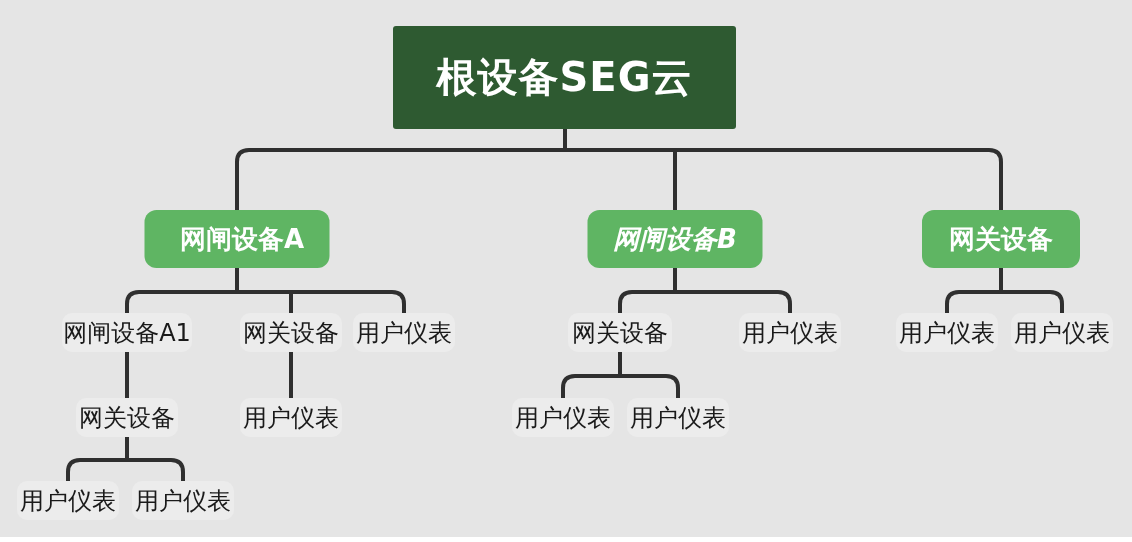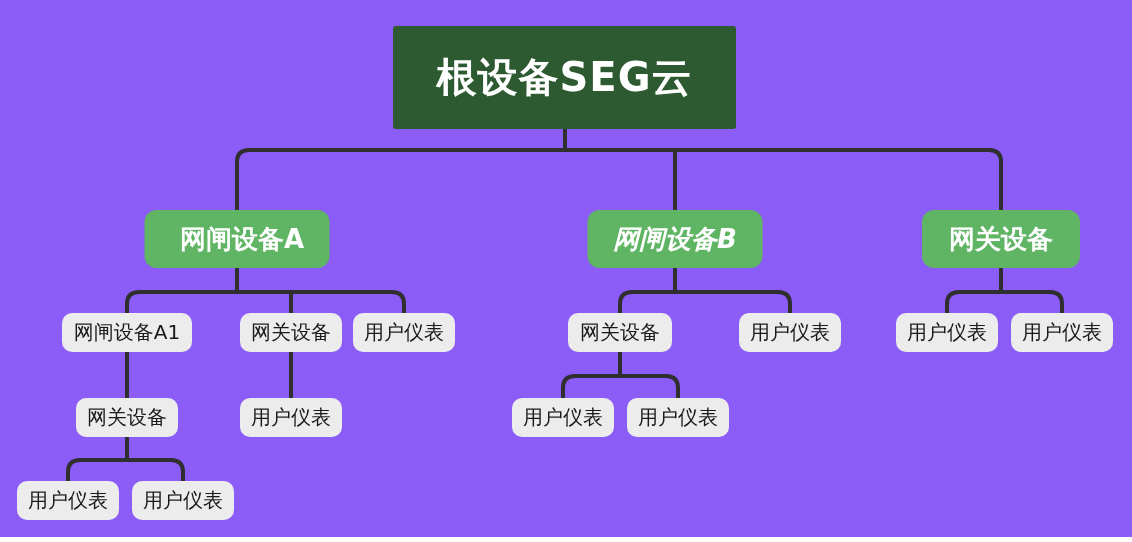--- a/index.html
+++ b/index.html
@@ -5,21 +5,21 @@
   html, body {
     margin: 0;
     padding: 0;
     background: #f8f8f8;
     font-family: "DejaVu Sans", "Liberation Sans", sans-serif;
   }
   .canvas {
     position: relative;
     width: 1132px;
     height: 542px;
-    background: #8b5cf6;
+    background: #e5e5e5;
     overflow: hidden;
   }
   .connectors {
     position: absolute;
     left: 0;
     top: 0;
   }
   .node {
     position: absolute;
     display: flex;
@@ -48,21 +48,21 @@
     color: #ffffff;
     font-size: 26px;
     font-weight: bold;
     border-radius: 12px;
     transform: translateX(-50%);
   }
   .node-leaf {
     height: 39px;
     background: #ececec;
     color: #1a1a1a;
-    font-size: 20px;
+    font-size: 24px;
     font-weight: normal;
     border-radius: 10px;
     transform: translateX(-50%);
   }
   .bottom-edge {
     position: absolute;
     left: 0;
     bottom: 0;
     width: 1132px;
     height: 5px;

